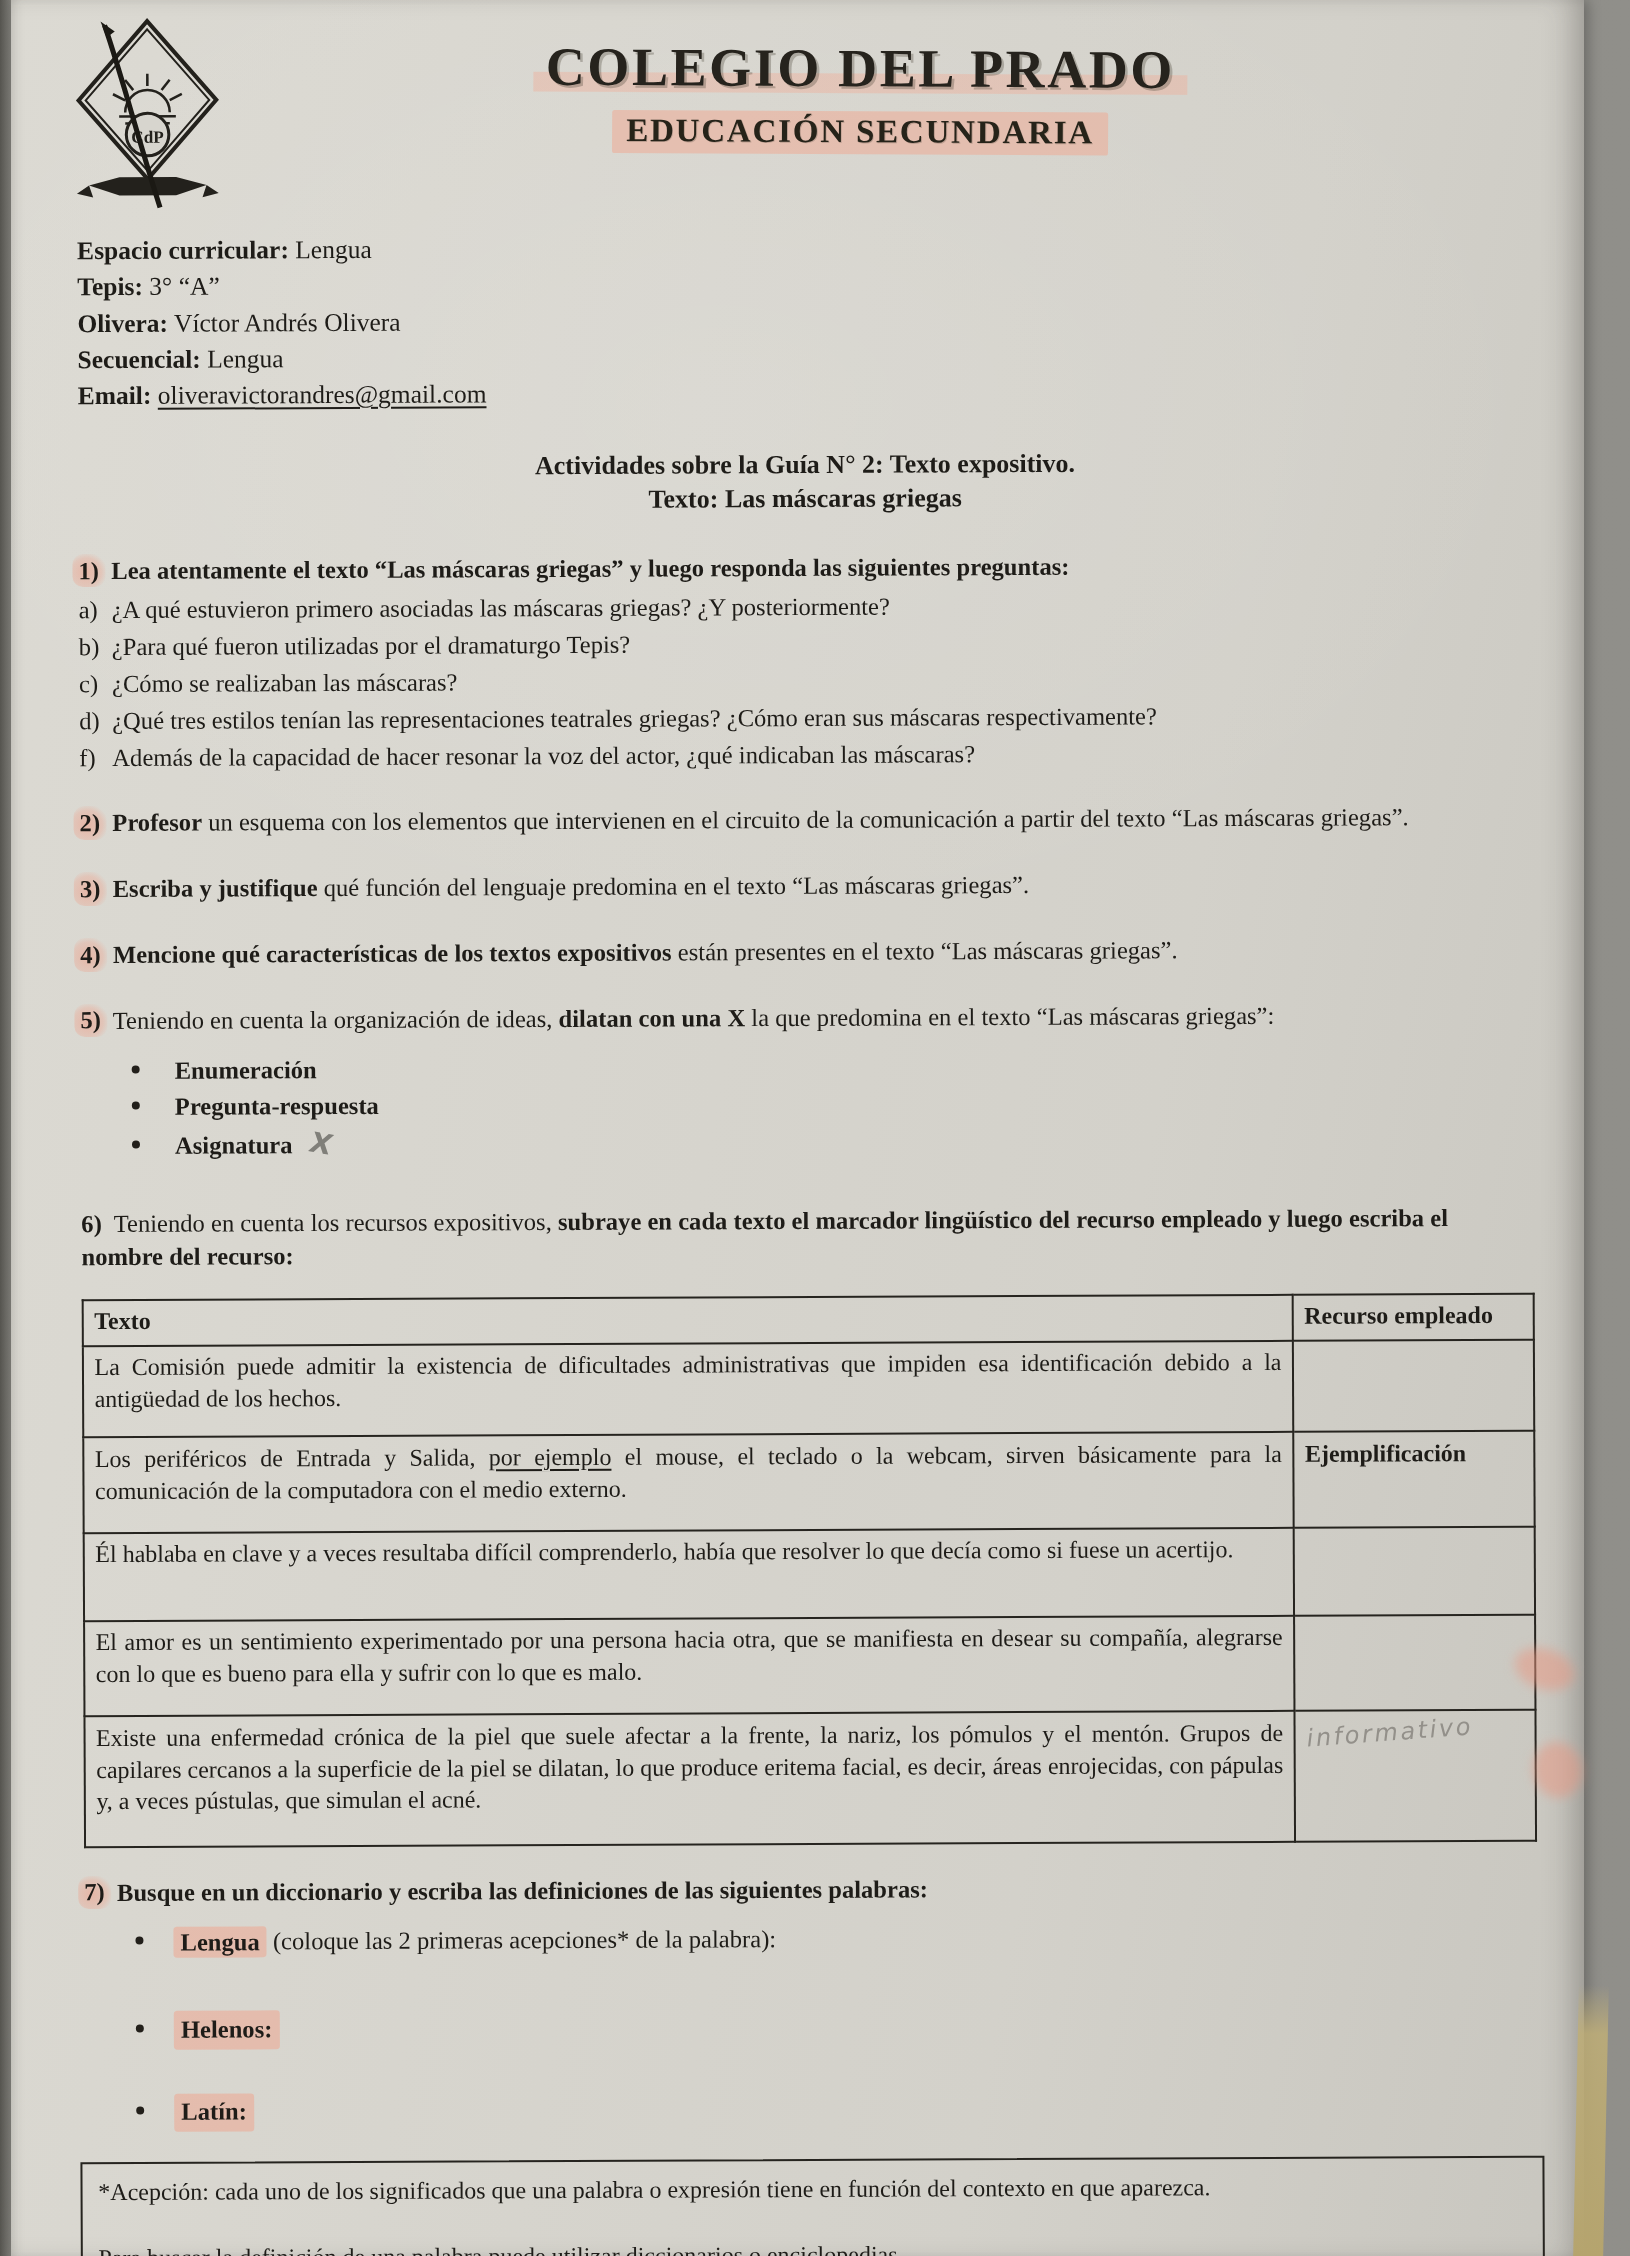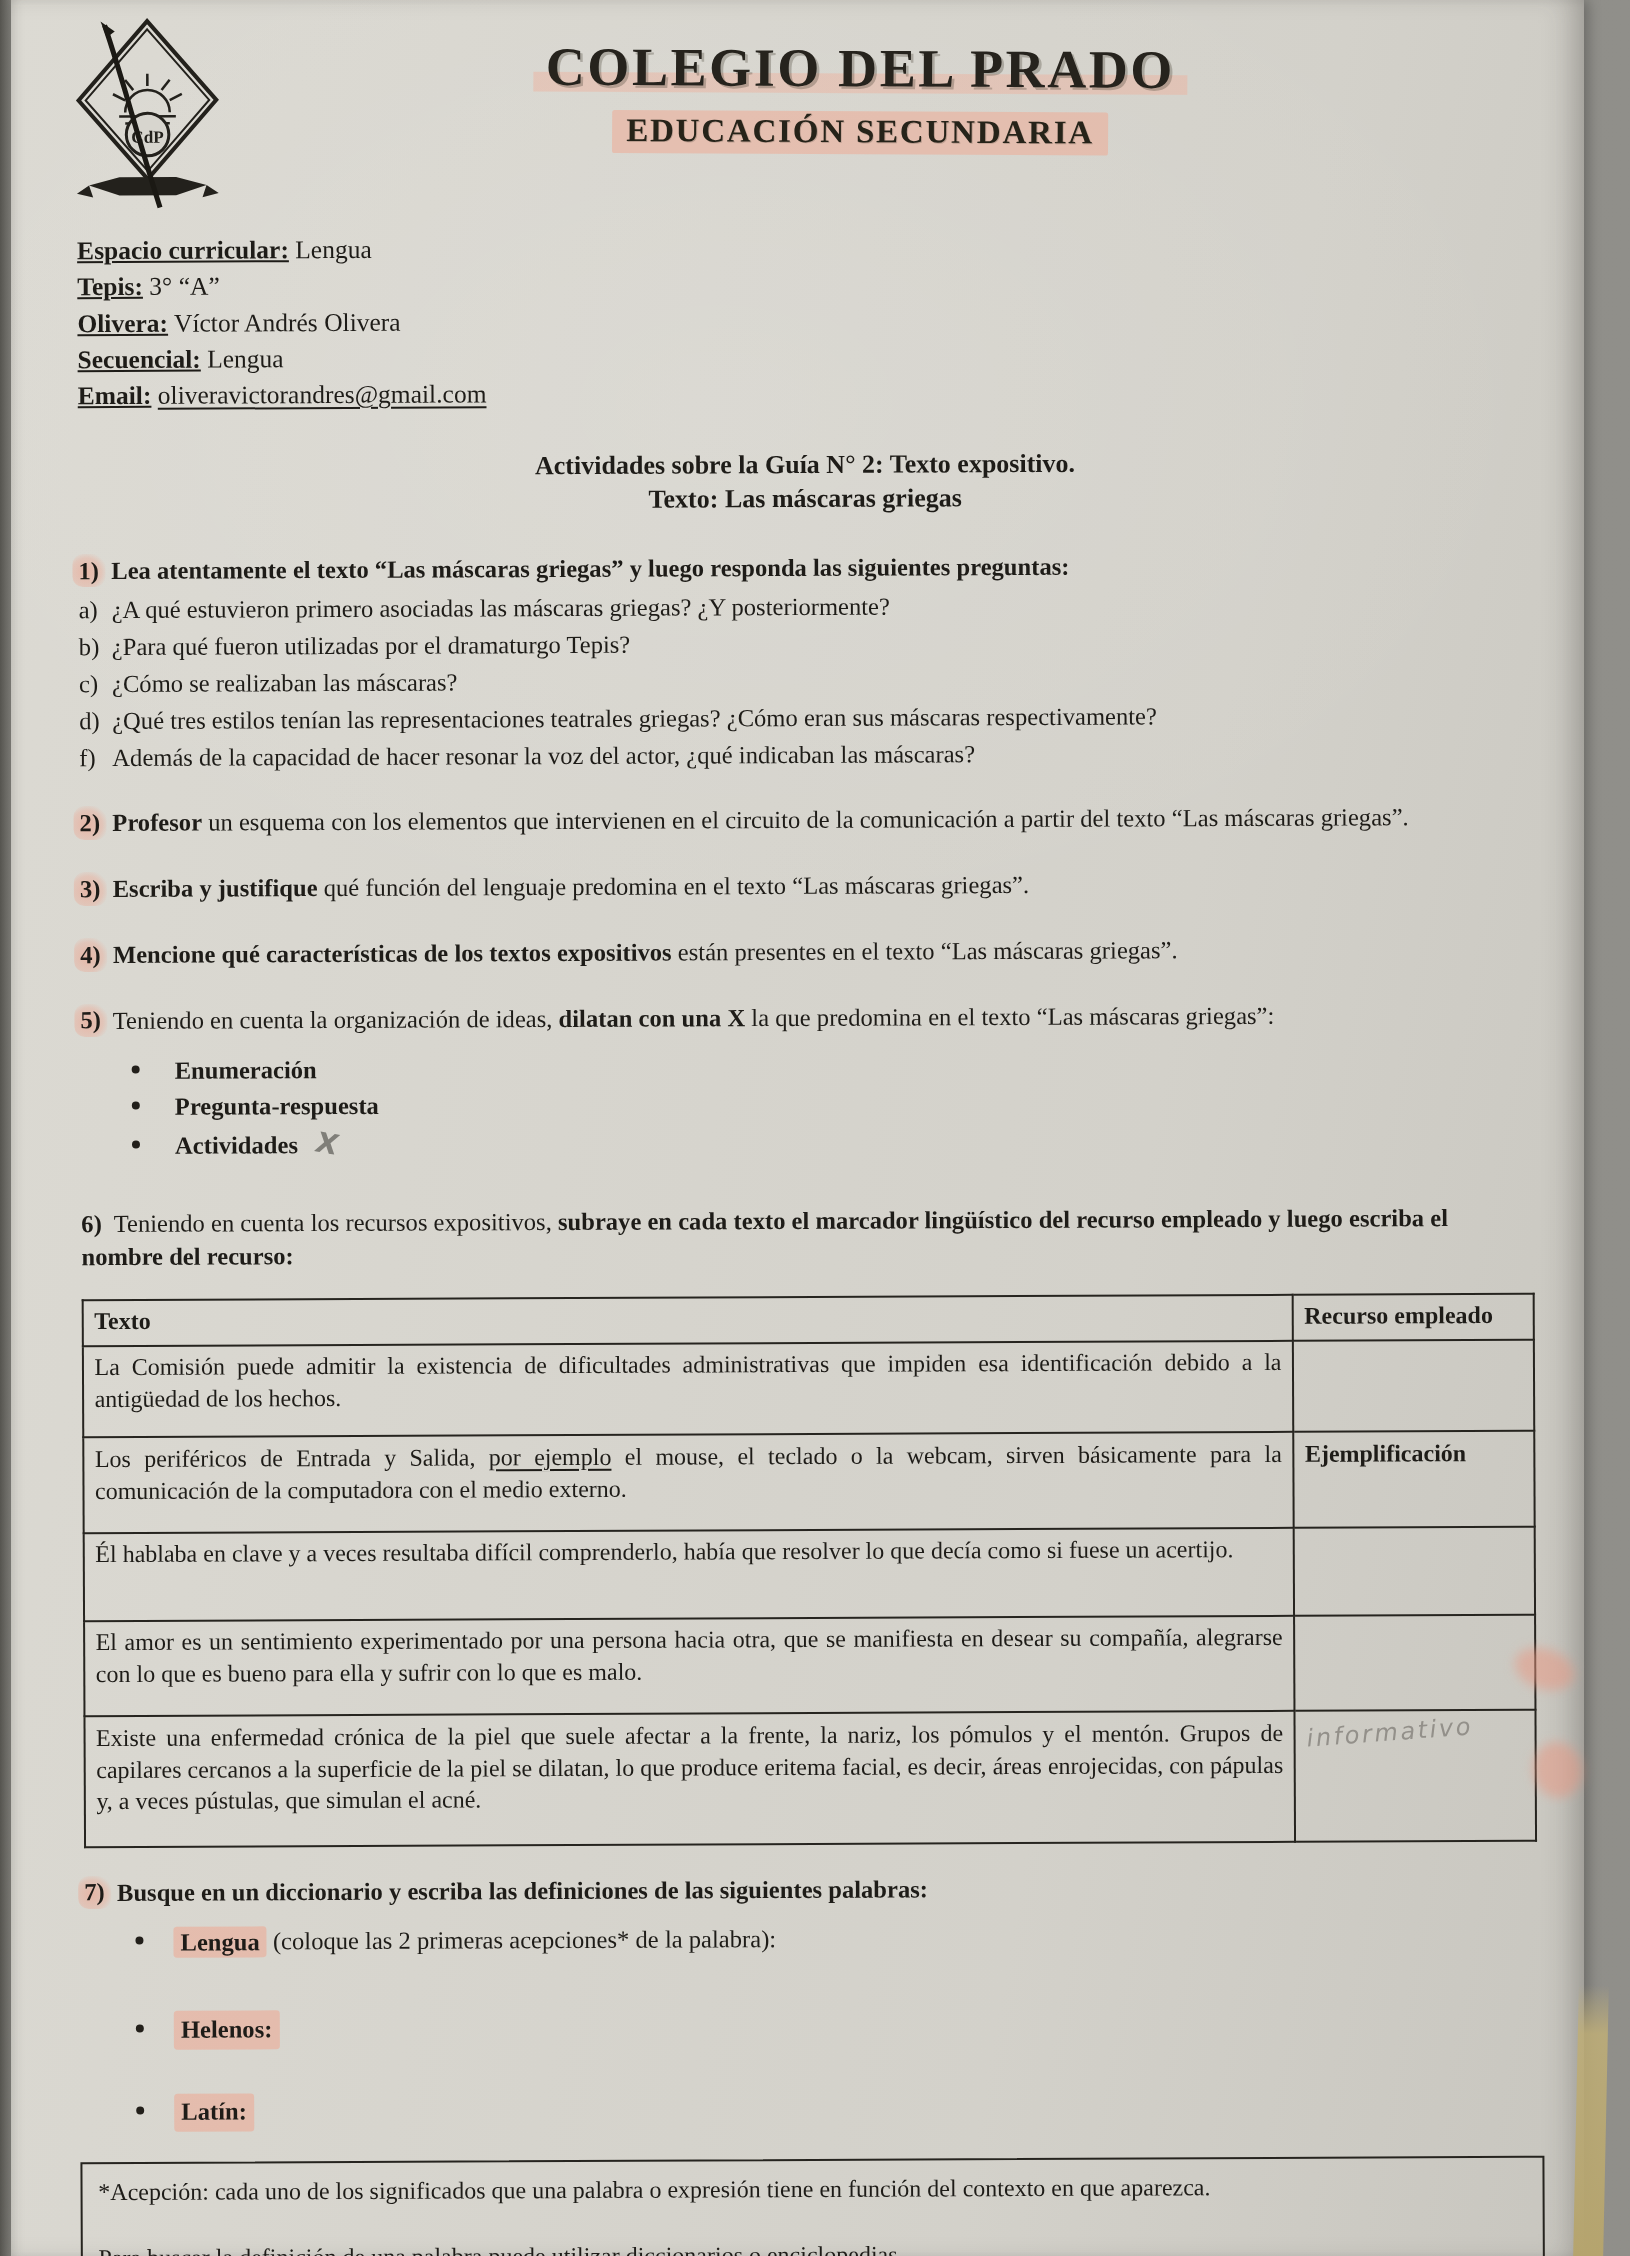--- a/index.html
+++ b/index.html
@@ -29,21 +29,21 @@
     display:inline-block;padding:1.8px 12.3px;
   }
   .subtitle{
     margin-top:14px;display:inline-block;font-size:33px;font-weight:bold;letter-spacing:1.8px;line-height:1.05;
     color:#262319;background:rgba(238,172,150,0.55);padding:3.5px 14px 5.3px;border-radius:2.6px;
     text-shadow:0.9px 0.9px 0 rgba(70,62,50,0.25);
   }
 
   
   .info{margin-top:12.3px;font-size:25.5px;line-height:1.42;}
-  .info b{font-weight:bold;text-decoration:underline;}
+  .info b{font-weight:bold;}
   .info .email-val{text-decoration:underline;text-decoration-thickness:2.2px;text-underline-offset:3.5px;}
 
   
   .doc-title{margin-top:37px;text-align:center;font-weight:bold;font-size:26px;line-height:1.3;}
 
   
   .q{font-size:24.6px;line-height:1.3;margin-top:32px;}
   .q .qnum{font-weight:bold;display:inline-block;padding:0.9px 6.1px;margin-left:-6.1px;}
   .q .qnum.hl{background:radial-gradient(ellipse at 42% 55%, rgba(238,160,138,0.60) 0%, rgba(238,160,138,0.34) 55%, rgba(238,160,138,0) 78%);border-radius:10.5px;}
   .q .b{font-weight:bold;}
@@ -172,21 +172,21 @@
         <div class="opt">
             <span class="dot"></span>
             <span>Enumeración</span>
           </div>
         <div class="opt">
             <span class="dot"></span>
             <span>Pregunta-respuesta</span>
           </div>
         <div class="opt">
             <span class="dot"></span>
-            <span>Actividades</span>
+            <span>Asignatura</span>
             <span class="pencil-x">X</span>
           </div>
       </div>
 
       <div class="q" style="margin-top:42px;">
         <span class="qnum">6)</span>
         <span>Teniendo en cuenta los recursos expositivos, </span><span class="b">subraye en cada texto el marcador lingüístico del recurso empleado y luego escriba el nombre del recurso:</span>
       </div>
 
       <table class="rsrc">

